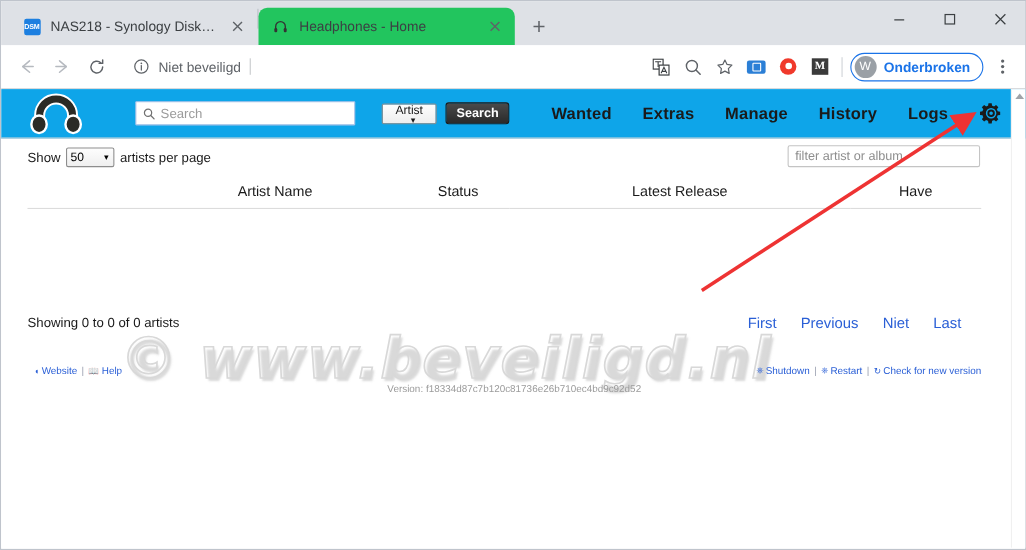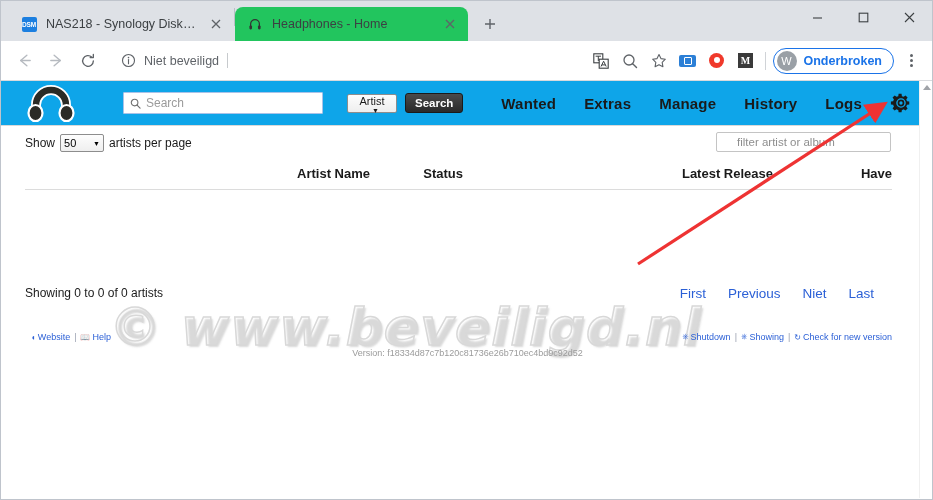--- a/index.html
+++ b/index.html
@@ -341,33 +341,33 @@
     border-radius: 2px;
   }
   .page-select .caret { margin-left: auto; font-size: 7px; }
   .filter-field {
     position: absolute;
     right: 43px; top: 6px;
     width: 175px; height: 20px;
     border: 1px solid #c4c4c4;
     background: #fff;
     display: flex; align-items: center;
-    padding: 0 20px;
+    padding: 0 6px;
     border-radius: 2px;
   }
   .filter-field .ph { font-size: 11.5px; color: #8e8e8e; }
 
   
   .grid-wrap { padding: 0 42px 0 24px; }
   table.grid { width: 100%; border-collapse: collapse; }
   table.grid th {
     font-size: 13px;
-    font-weight: bold;
+    font-weight: normal;
     color: #1a1a1a;
-    text-align: right;
+    text-align: center;
     padding: 6px 0 8px 0;
     border-bottom: 1px solid #dcdcdc;
   }
   th.c-blank { width: 105px; }
   th.c-artist { width: 240px; }
   th.c-status { width: 93px; }
   th.c-release { width: 310px; }
   th.c-have { text-align: left; }
 
   
@@ -686,21 +686,21 @@
       <span class="foot-center">Version: f18334d87c7b120c81736e26b710ec4bd9c92d52</span>
 
       <span class="foot-right">
         <a href="#">
             <span class="fic">⎈</span>
             <span>Shutdown</span>
           </a>
         <span class="fsep">|</span>
         <a href="#">
             <span class="fic">⎈</span>
-            <span>Showing</span>
+            <span>Restart</span>
           </a>
         <span class="fsep">|</span>
         <a href="#">
             <span class="fic">↻</span>
             <span>Check for new version</span>
           </a>
       </span>
     </div>
 
     <div class="scrollbar-track">

